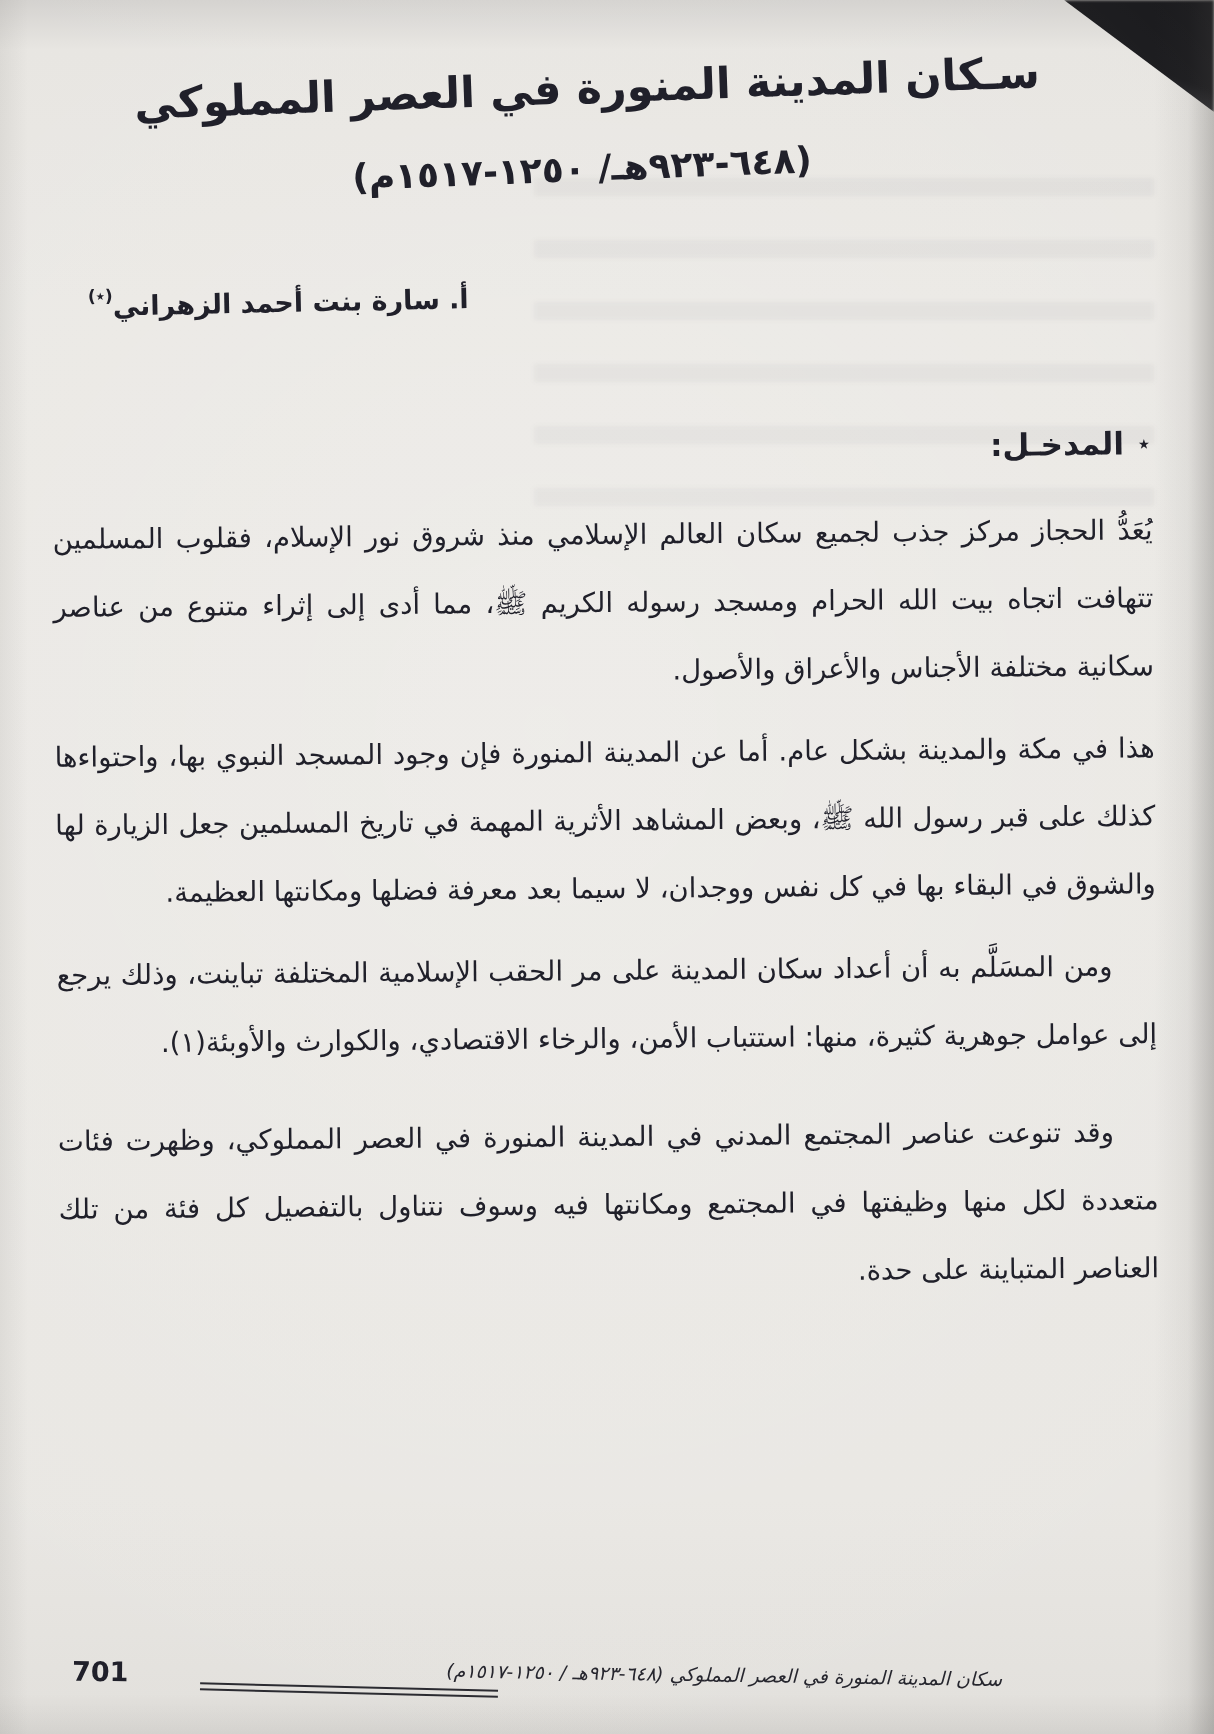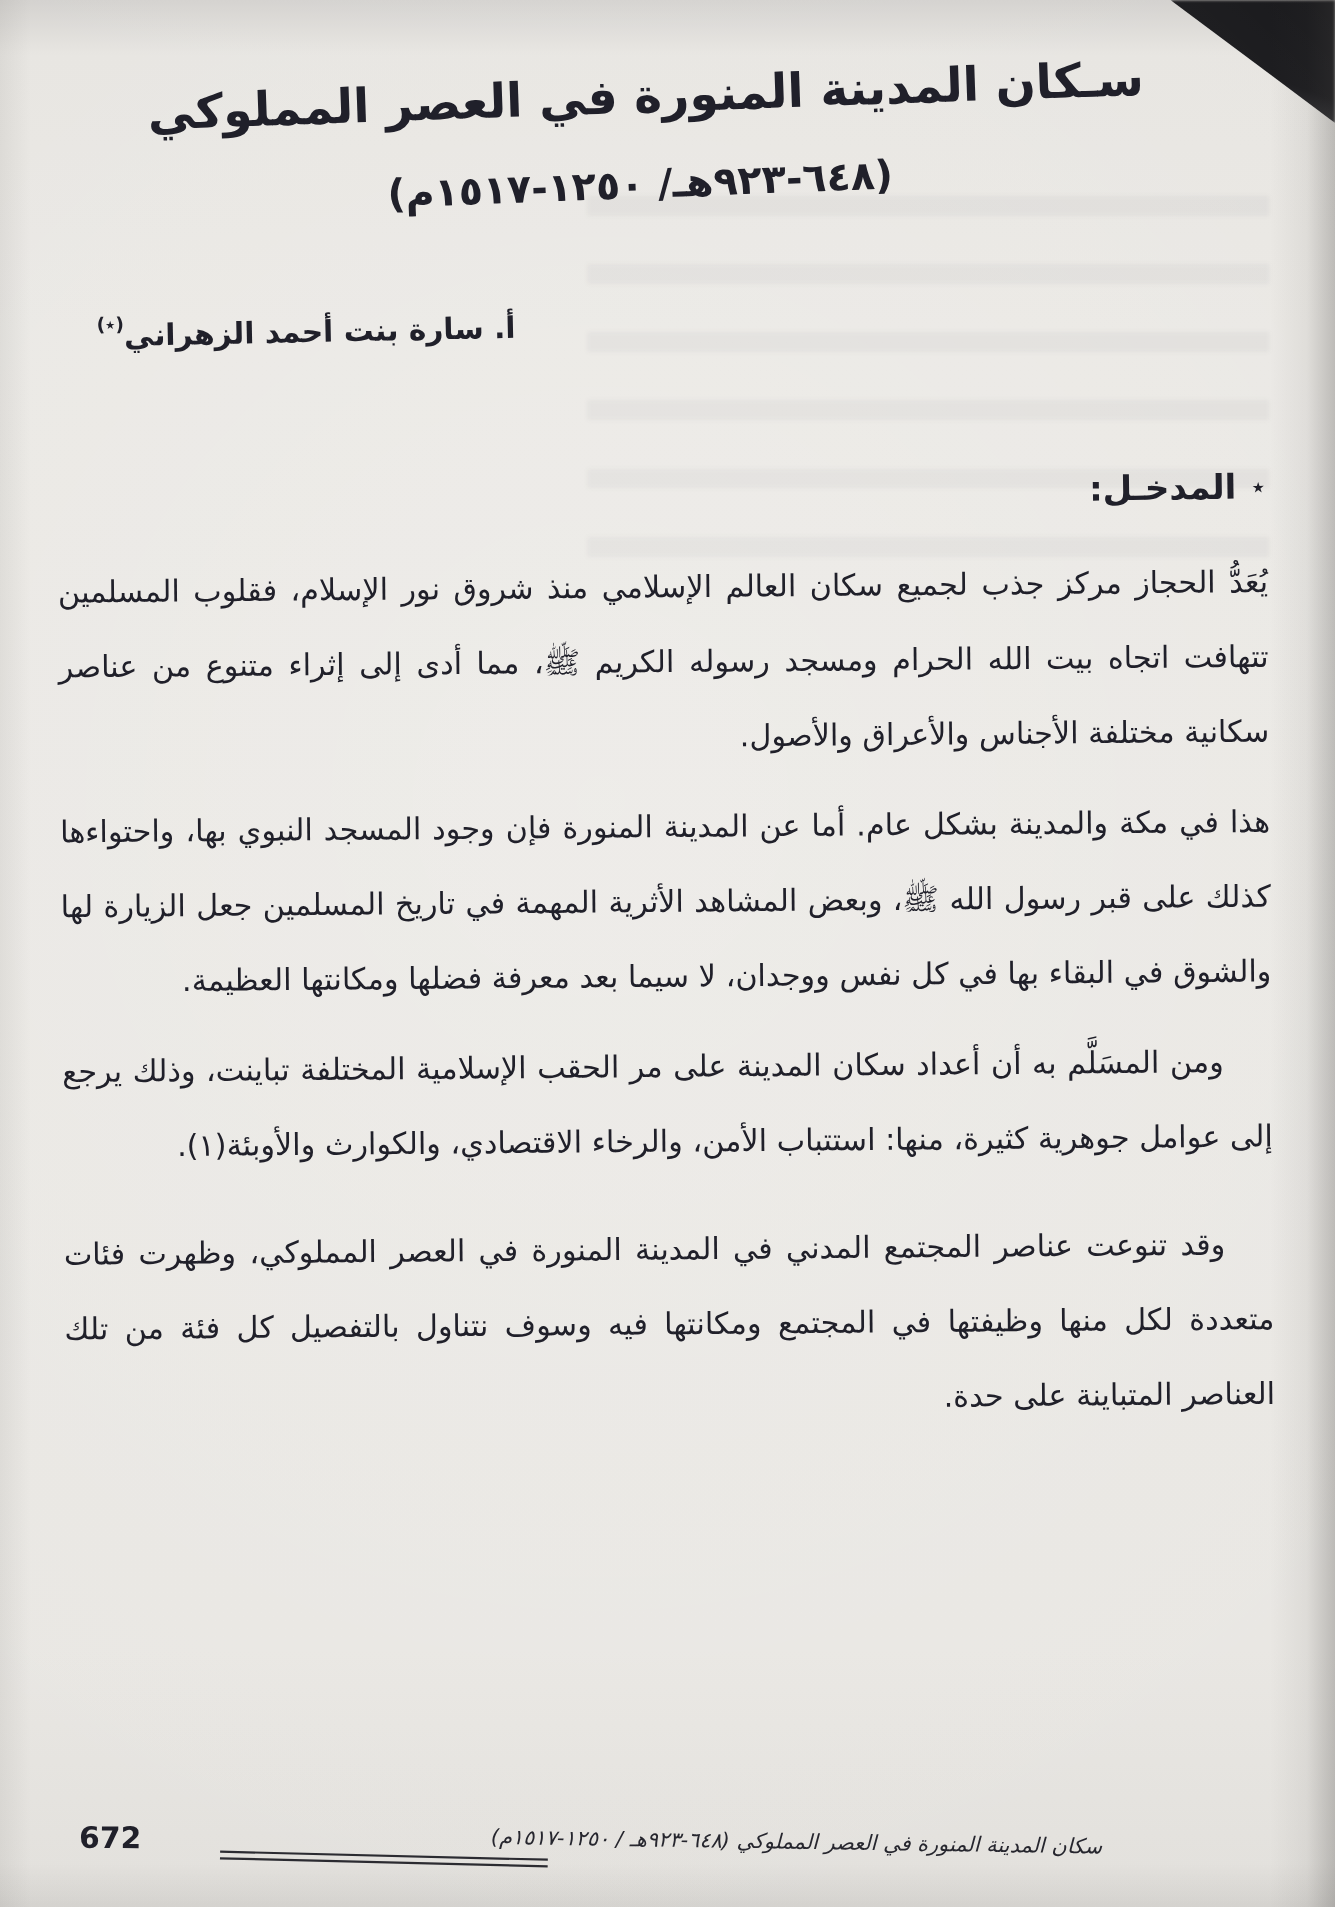--- a/index.html
+++ b/index.html
@@ -101,16 +101,16 @@
   <div class="body-text">
     <p>يُعَدُّ الحجاز مركز جذب لجميع سكان العالم الإسلامي منذ شروق نور الإسلام، فقلوب المسلمين تتهافت اتجاه بيت الله الحرام ومسجد رسوله الكريم ﷺ، مما أدى إلى إثراء متنوع من عناصر سكانية مختلفة الأجناس والأعراق والأصول.</p>
     <p>هذا في مكة والمدينة بشكل عام. أما عن المدينة المنورة فإن وجود المسجد النبوي بها، واحتواءها كذلك على قبر رسول الله ﷺ، وبعض المشاهد الأثرية المهمة في تاريخ المسلمين جعل الزيارة لها والشوق في البقاء بها في كل نفس ووجدان، لا سيما بعد معرفة فضلها ومكانتها العظيمة.</p>
     <p>ومن المسَلَّم به أن أعداد سكان المدينة على مر الحقب الإسلامية المختلفة تباينت، وذلك يرجع إلى عوامل جوهرية كثيرة، منها: استتباب الأمن، والرخاء الاقتصادي، والكوارث والأوبئة(١).</p>
     <p>وقد تنوعت عناصر المجتمع المدني في المدينة المنورة في العصر المملوكي، وظهرت فئات متعددة لكل منها وظيفتها في المجتمع ومكانتها فيه وسوف نتناول بالتفصيل كل فئة من تلك العناصر المتباينة على حدة.</p>
   </div>
 
   <div class="page-footer">
     <span class="running-title">سكان المدينة المنورة في العصر المملوكي (٦٤٨-٩٢٣هـ / ١٢٥٠-١٥١٧م)</span>
     <span class="footer-rule"></span>
-    <span class="page-num">672</span>
+    <span class="page-num">701</span>
   </div>
 
 </div>
 
 </body></html>

